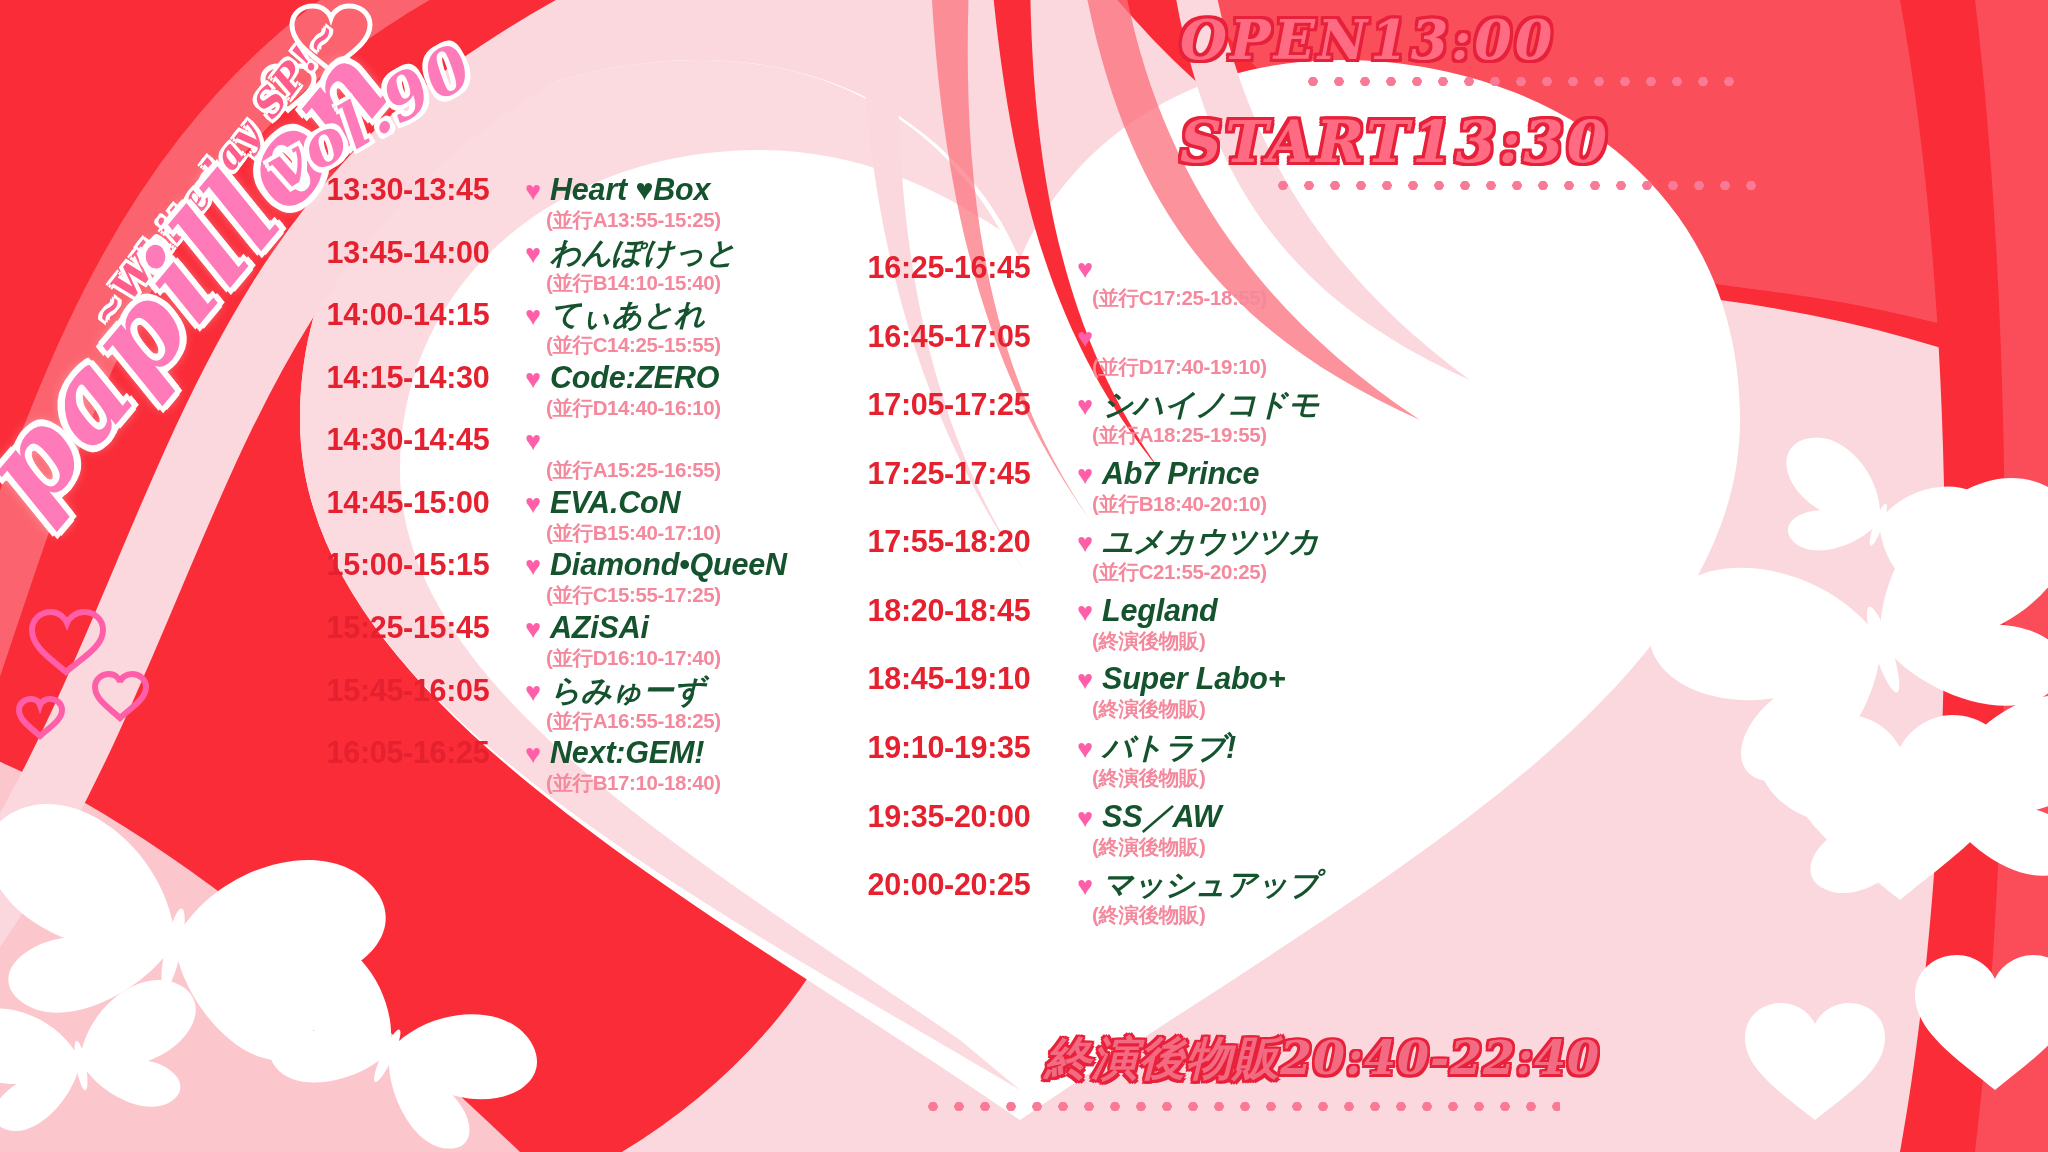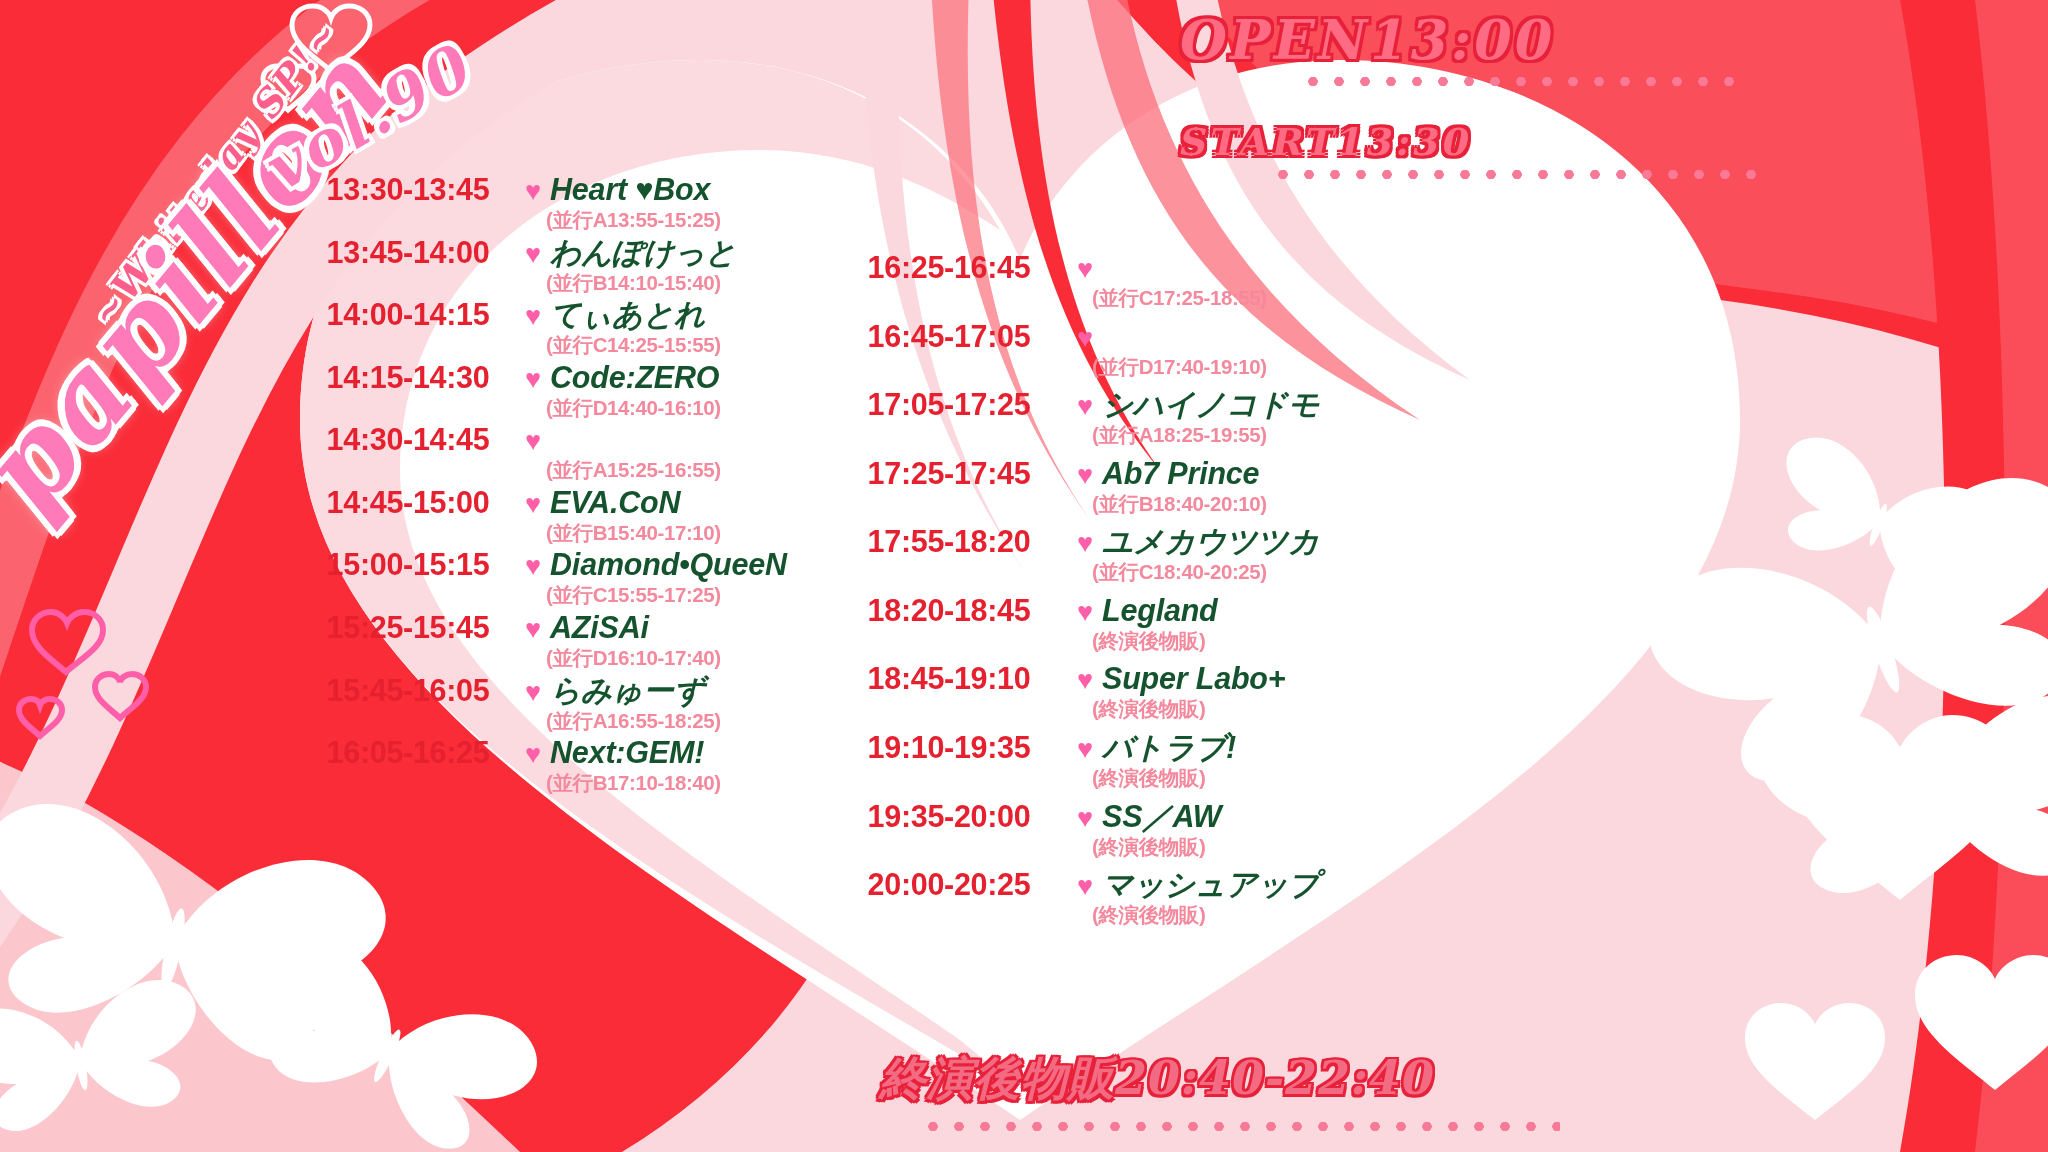--- a/index.html
+++ b/index.html
@@ -39,21 +39,21 @@
   }
 
   
   .headblock{position:absolute;left:1180px;top:12px;width:680px;text-align:left;}
   .headline{
     font-family:"DejaVu Serif",serif;font-style:italic;font-weight:bold;
     font-size:54px;letter-spacing:3px;color:#ff6b82;
     text-shadow:-3px -3px 0 #e8213a,3px -3px 0 #e8213a,-3px 3px 0 #e8213a,3px 3px 0 #e8213a,0 3px 0 #e8213a,0 -3px 0 #e8213a,3px 0 0 #e8213a,-3px 0 0 #e8213a;
     white-space:nowrap;line-height:1.05;
   }
-  .headline.start{font-size:38px;margin-top:34px;}
+  .headline.start{font-size:58px;margin-top:24px;}
   .dotrule{height:13px;margin:6px auto 0;background-image:radial-gradient(circle,#f97a96 0 4.5px,transparent 5px);background-size:26px 13px;background-repeat:repeat-x;}
   .dotrule.r1{width:440px;}
   .dotrule.r2{width:500px;}
 
   
   .col{position:absolute;}
   .col.left{left:300px;top:172px;width:560px;}
   .col.right{left:830px;top:250px;width:560px;}
   .slot{margin-bottom:2px;}
   .slotmain{
@@ -65,21 +65,21 @@
   .slot .nm{color:#14532d;letter-spacing:-.2px;font-style:italic;}
   .slotsub{
     font-size:20.5px;font-weight:bold;color:#f4889c;
     margin-left:246px;line-height:1.2;white-space:nowrap;letter-spacing:-.4px;
   }
   .col.right .slot .tm{min-width:238px;}
   .col.right .slotsub{margin-left:262px;}
   .col.right .slot{margin-bottom:8px;}
 
   
-  .footer{position:absolute;left:880px;top:1028px;width:720px;text-align:left;margin-top:20px;}
+  .footer{position:absolute;left:880px;top:1028px;width:720px;text-align:right;}
   .footer .ftxt{
     font-family:"DejaVu Serif",serif;font-weight:bold;font-style:italic;
     font-size:46px;letter-spacing:1px;color:#f26b82;
     text-shadow:-2.5px -2.5px 0 #e8213a,2.5px -2.5px 0 #e8213a,-2.5px 2.5px 0 #e8213a,2.5px 2.5px 0 #e8213a,0 2.5px 0 #e8213a,0 -2.5px 0 #e8213a,2.5px 0 0 #e8213a,-2.5px 0 0 #e8213a;
     white-space:nowrap;
   }
   .footer .dotrule{width:640px;margin-top:10px;}
 </style>
 </head>
 <body>
@@ -330,21 +330,21 @@
           <span class="nm">Ab7 Prince</span>
         </div>
         <div class="slotsub">(並行B18:40-20:10)</div>
       </div>
       <div class="slot">
         <div class="slotmain">
           <span class="tm">17:55-18:20</span>
           <span class="hrt">♥</span>
           <span class="nm">ユメカウツツカ</span>
         </div>
-        <div class="slotsub">(並行C18:40-20:25)</div>
+        <div class="slotsub">(並行C21:55-20:25)</div>
       </div>
       <div class="slot">
         <div class="slotmain">
           <span class="tm">18:20-18:45</span>
           <span class="hrt">♥</span>
           <span class="nm">Legland</span>
         </div>
         <div class="slotsub">(終演後物販)</div>
       </div>
       <div class="slot">

